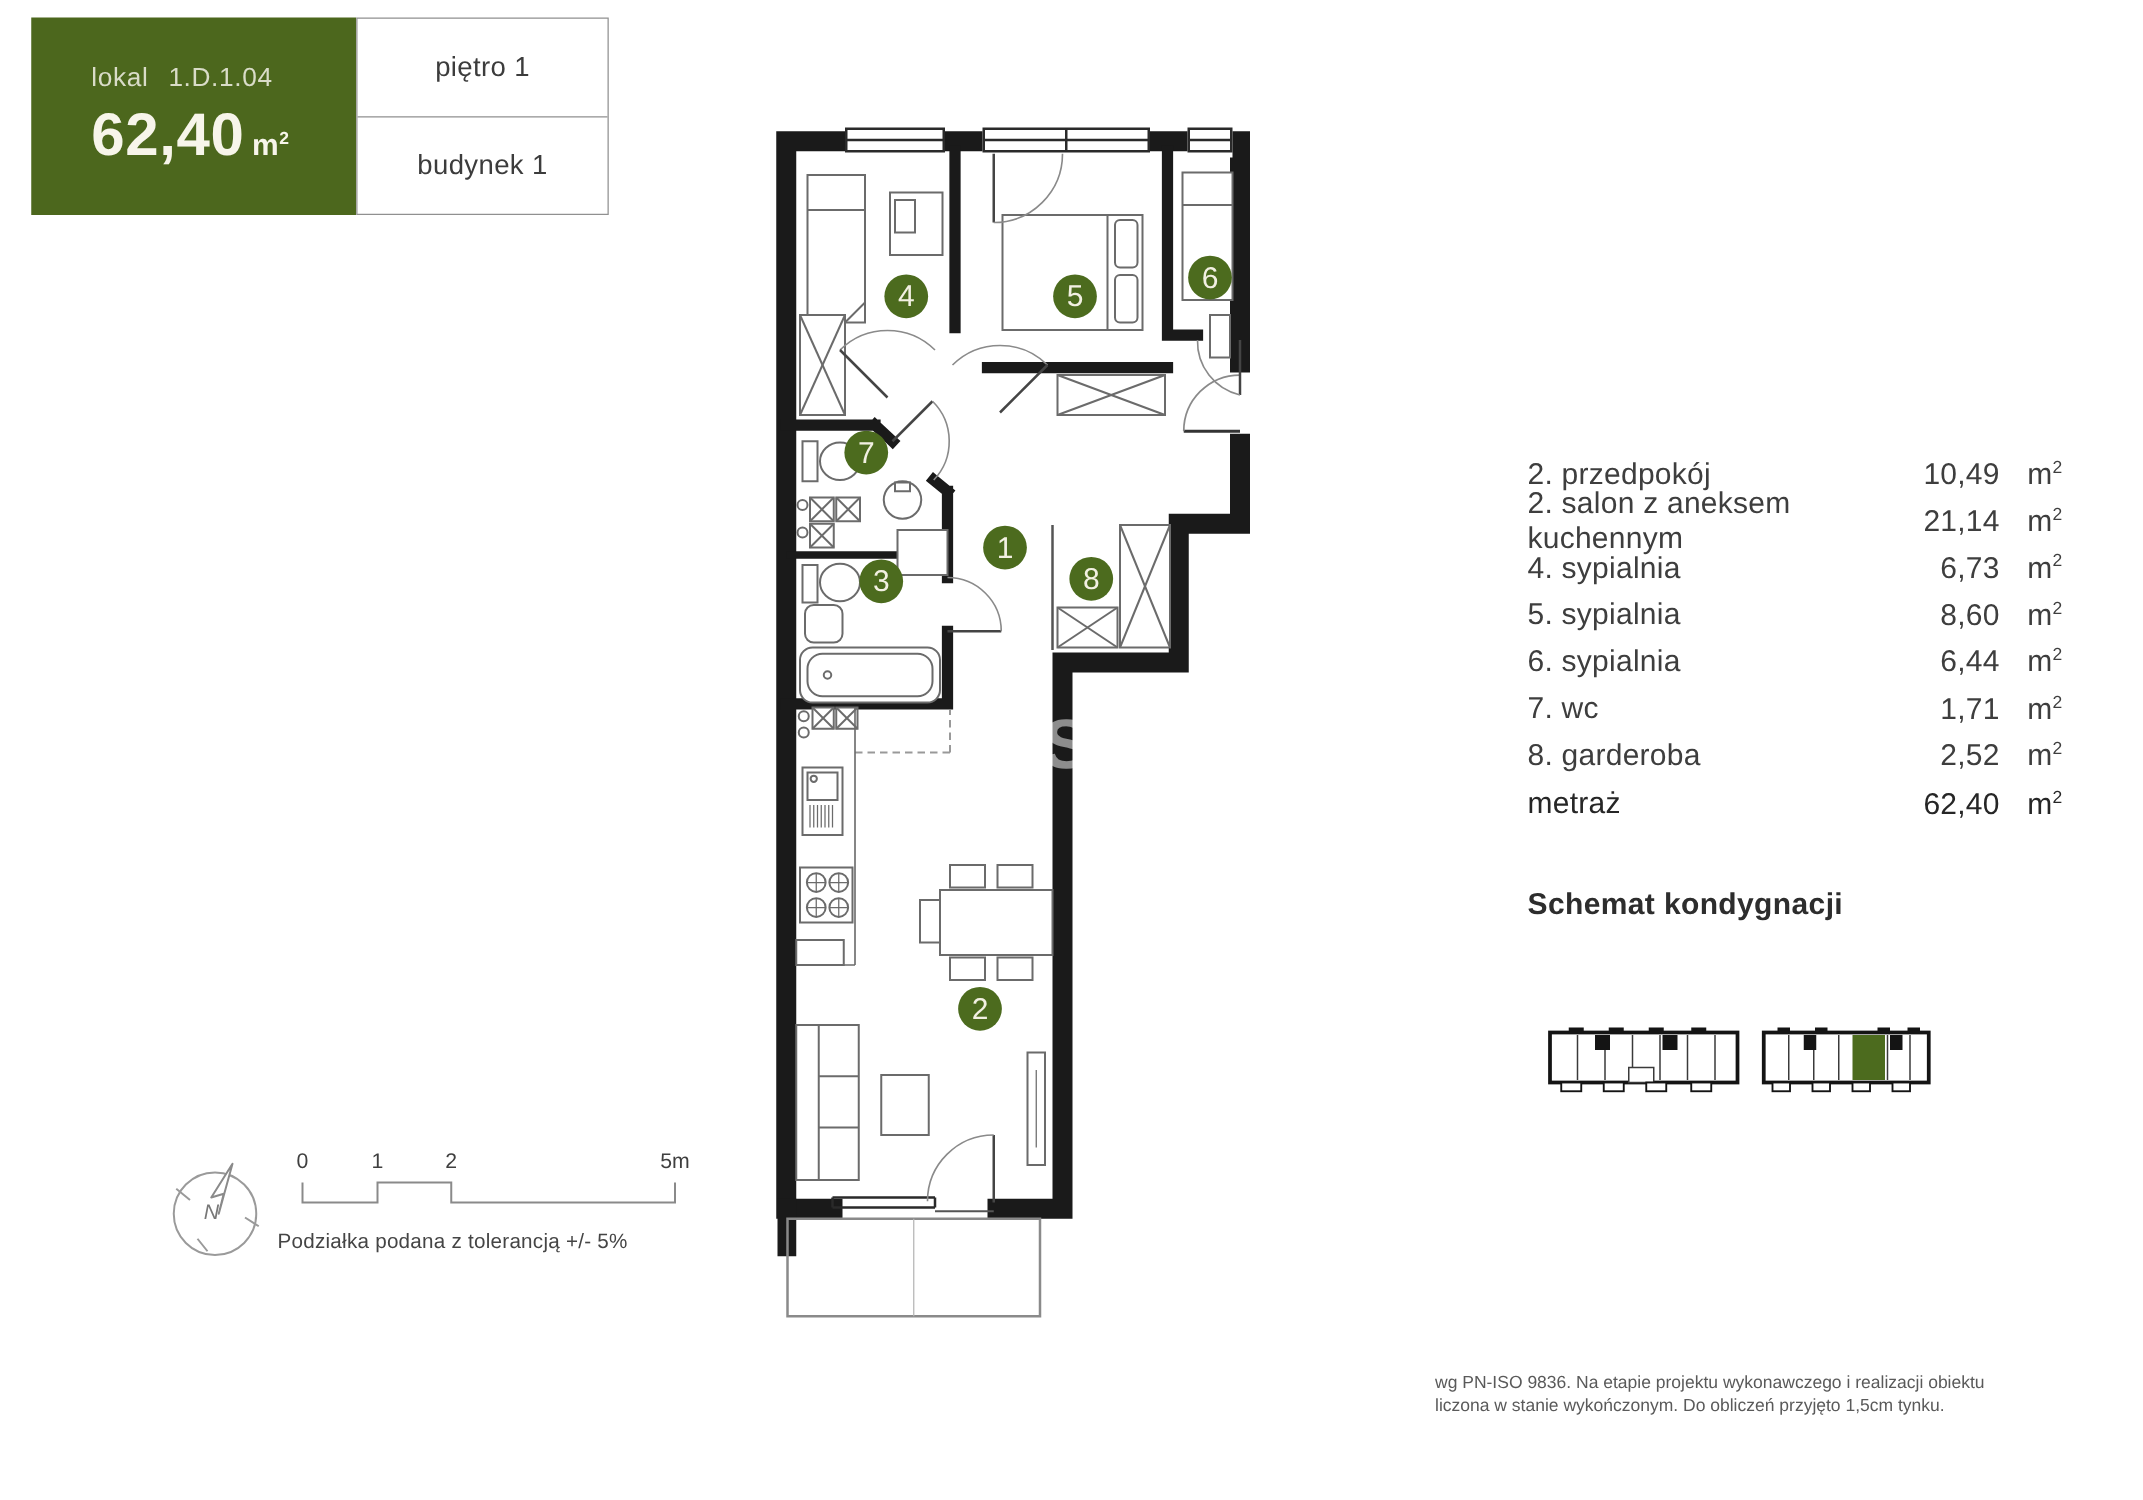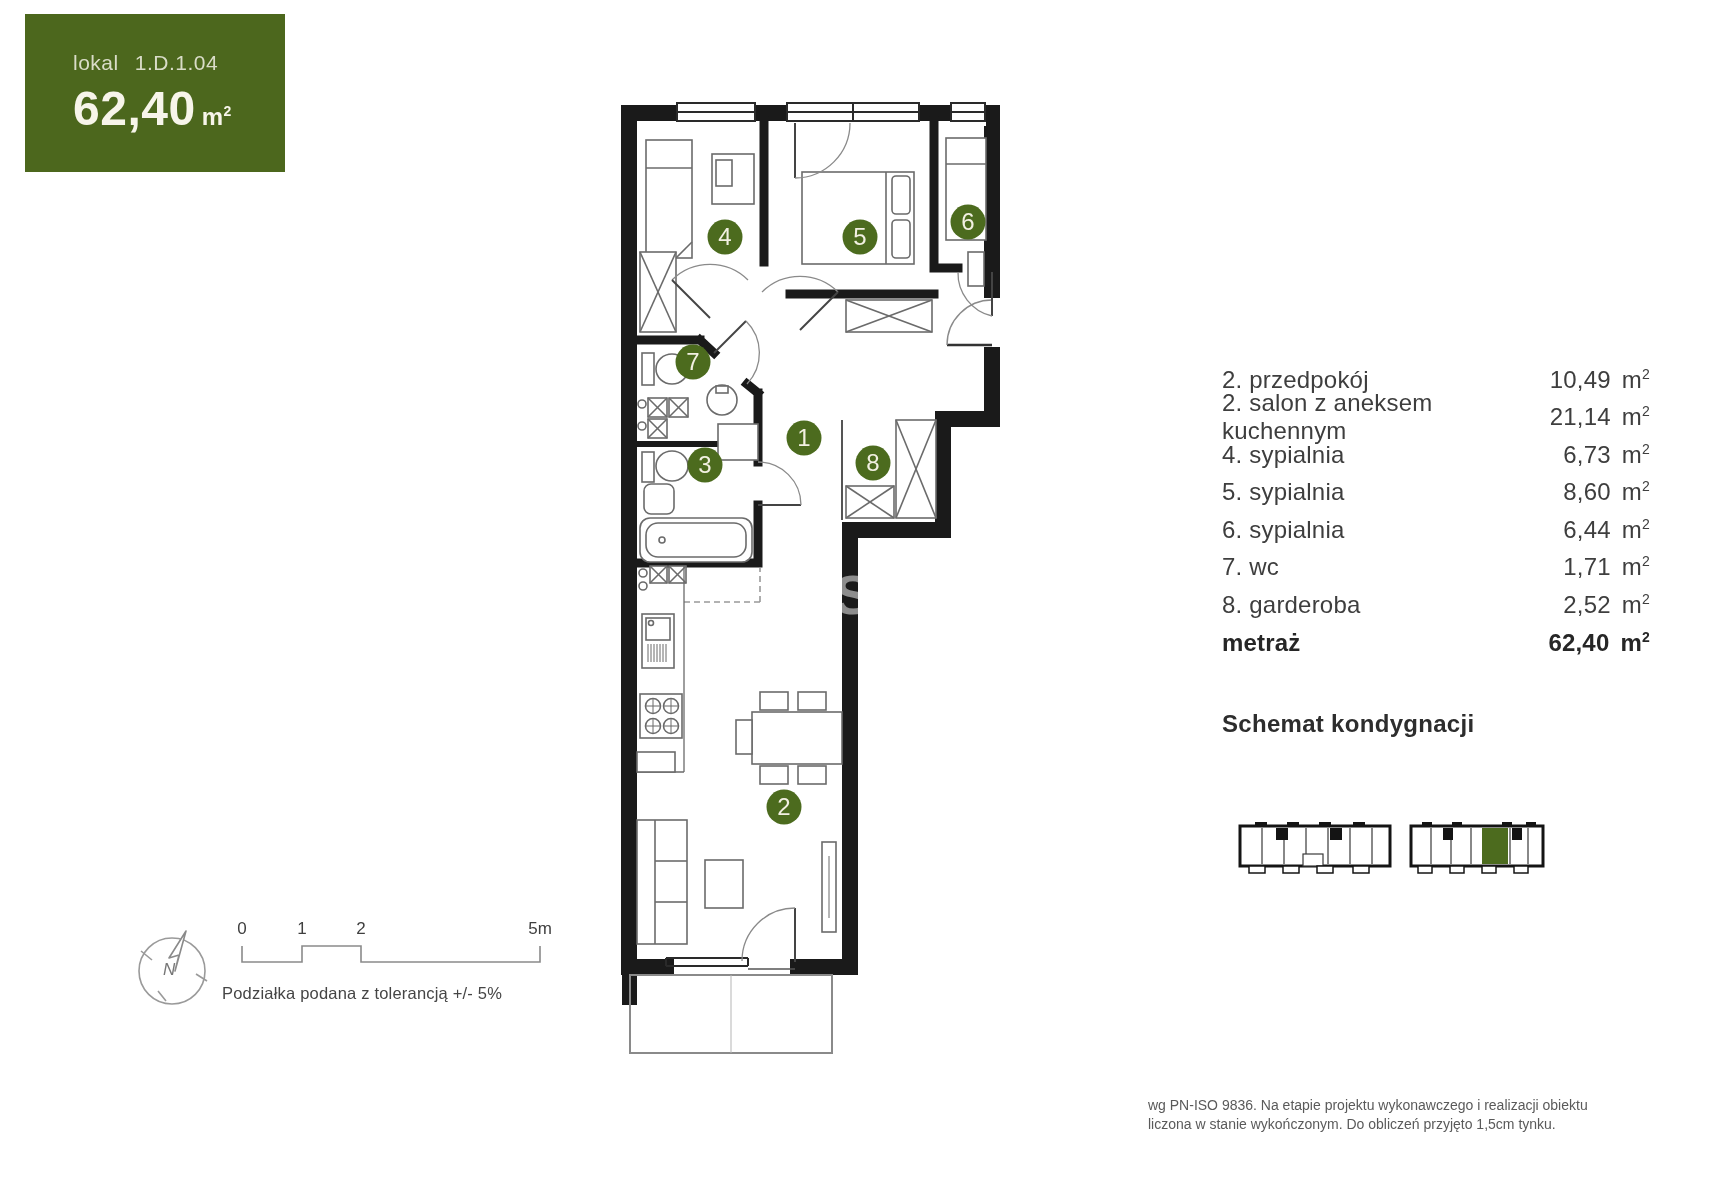--- a/index.html
+++ b/index.html
@@ -18,23 +18,23 @@
              border:1.5px solid #909090;box-sizing:border-box;display:flex;flex-direction:column;}
   .hdr-cell{flex:1;display:flex;align-items:center;justify-content:center;
             font-size:22px;color:#3c3c3c;letter-spacing:.3px;}
   .hdr-cell.top{border-bottom:1.5px solid #909090;}
 
   
   .legend{position:absolute;left:1222px;top:361px;width:428px;}
   .lrow{display:flex;justify-content:space-between;align-items:center;height:37.5px;
         font-size:24px;color:#3e3e3e;letter-spacing:.2px;}
   .lrow .val{white-space:nowrap;}
-  .lrow .unit{margin-left:11px;}
+  .lrow .unit{margin-left:22px;}
   .lrow sup{font-size:14px;}
-  .lrow.total{font-weight:bold;color:#262626;margin-top:1px;}
+  .lrow.total{font-weight:normal;color:#262626;margin-top:1px;}
   .schemat-title{position:absolute;left:1222px;top:710px;font-size:24px;font-weight:600;
                  color:#2d2d2d;letter-spacing:.3px;}
 
   
   .plan-svg{position:absolute;left:600px;top:88px;width:430px;height:1000px;}
   .plan-svg text{font-family:"Liberation Sans", sans-serif;}
   .bldg{position:absolute;}
   .compass-svg{position:absolute;left:125px;top:925px;width:95px;height:95px;}
   .scale-svg{position:absolute;left:230px;top:920px;width:330px;height:48px;}
   .scale-svg text{font-family:"Liberation Sans", sans-serif;font-size:17px;fill:#3f3f3f;}
@@ -50,20 +50,24 @@
 <div class="stage">
 
   <div class="hdr-green">
     <div class="hdr-lokal">
       <span>lokal</span>
       <span>1.D.1.04</span>
     </div>
     <div class="hdr-area">
       <span>62,40</span><span class="u"><span>m</span><sup>2</sup></span>
     </div>
+  </div>
+  <div class="hdr-white">
+    <div class="hdr-cell top">piętro 1</div>
+    <div class="hdr-cell">budynek 1</div>
   </div>
 
   <svg class="plan-svg" viewBox="600 88 430 1000">
 
     <path d="M629 113 H992 M992 113 V300 M992 345 V419 M992 419 H943 M943 419 V530 M943 530 H850 M850 530 V967 M850 967 H798 M666 967 H629 M629 967 V113" stroke="#1a1a1a" stroke-width="16" fill="none" stroke-linecap="square"></path>
 
     <path d="M764 121 V262 M934 121 V268 M934 268 H958 M790 294 H934 M629 340 H700 M700 340 L714 353 M747 384 L758 393 M758 393 V462 M758 505 V560 M629 563 H758" stroke="#1a1a1a" stroke-width="9" fill="none" stroke-linecap="square"></path>
     <path d="M629 444 H758" stroke="#1a1a1a" stroke-width="6" fill="none"></path>
     <line x1="842" y1="420" x2="842" y2="520" stroke="#555" stroke-width="2"></line>
     <rect x="622" y="959" width="15" height="46" fill="#1a1a1a"></rect>

